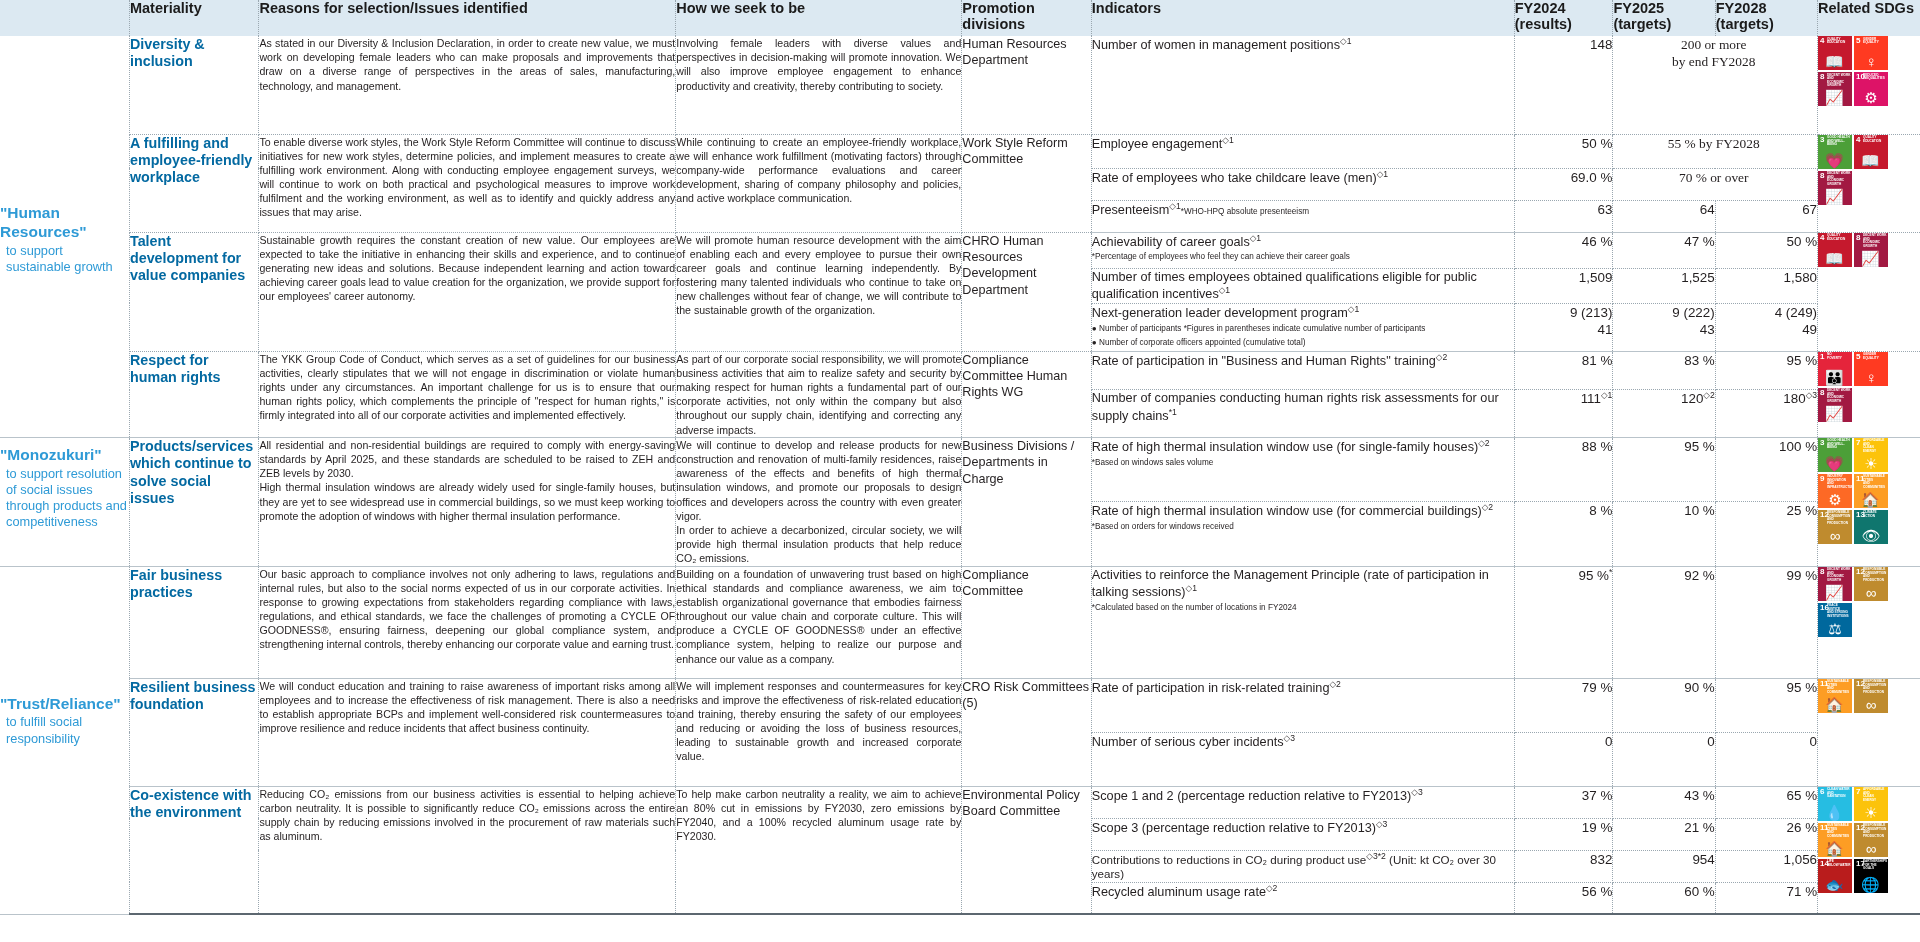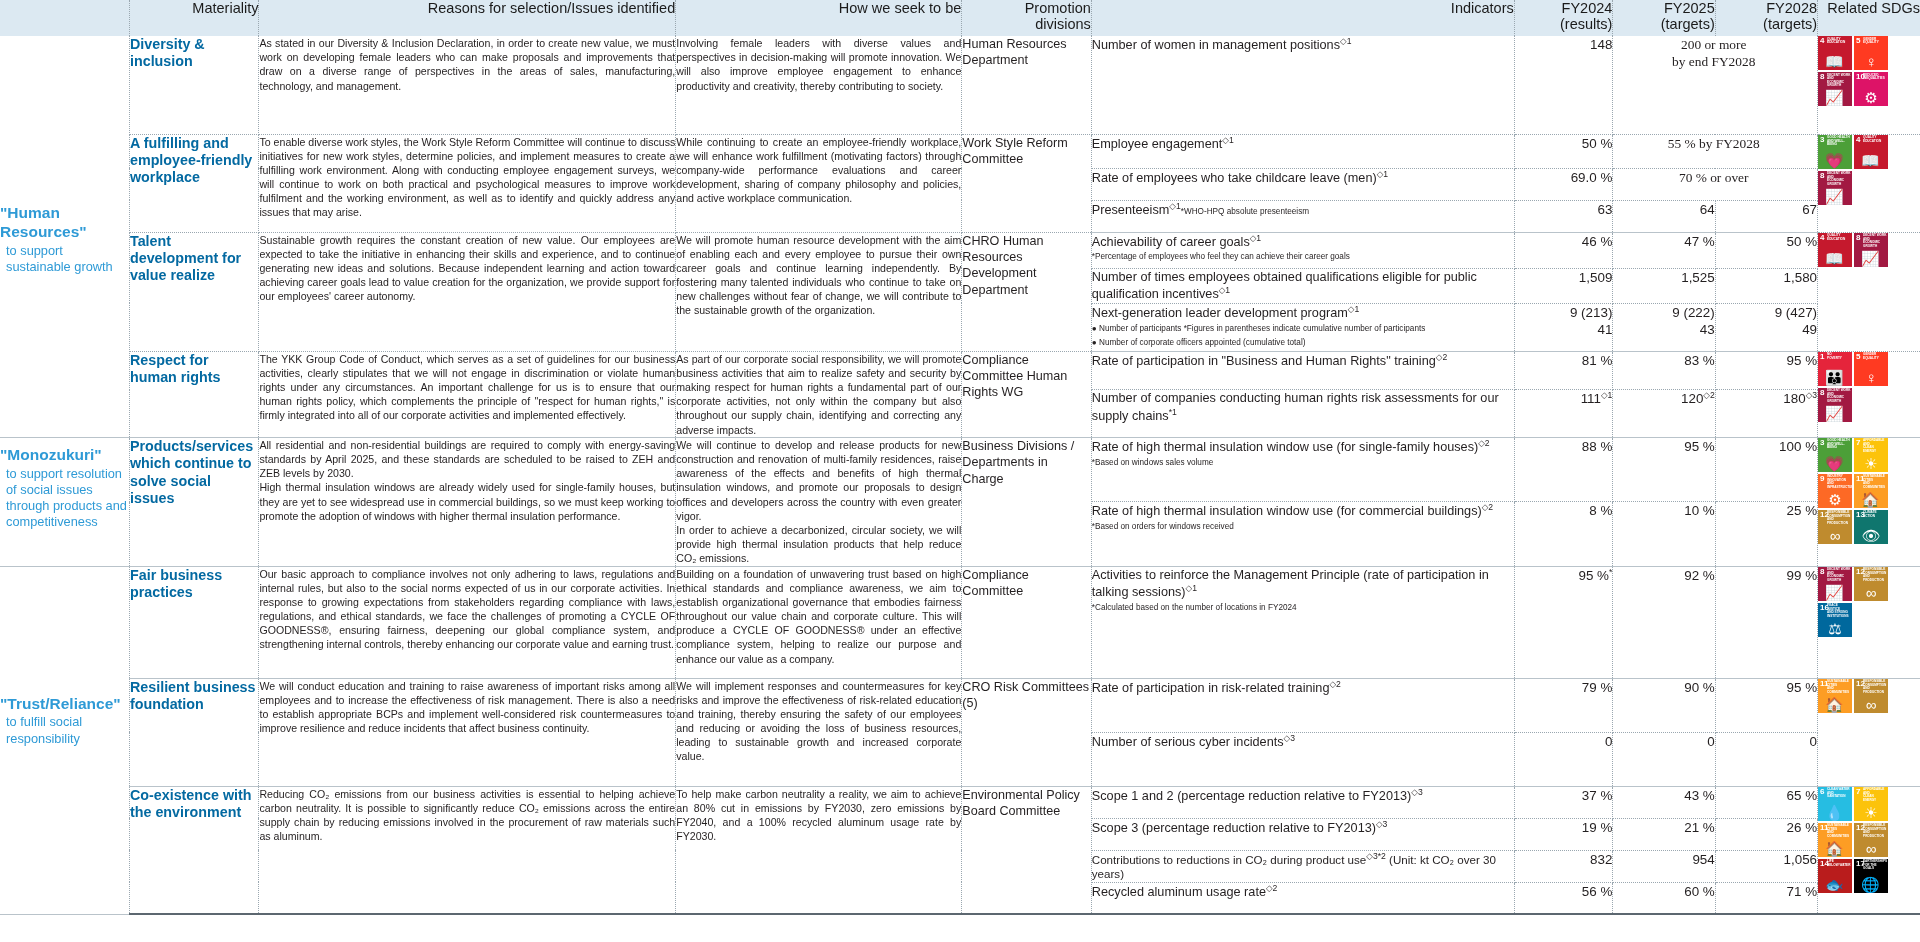--- a/index.html
+++ b/index.html
@@ -23,23 +23,23 @@
   }
   table.matrix td, table.matrix th {
     vertical-align: top;
     padding: 0;
   }
 
   
   thead th {
     background: #dce9f2;
     font-size: 14.5px;
-    font-weight: normal;
+    font-weight: bold;
     color: #1b1b1b;
-    text-align: right;
+    text-align: left;
     vertical-align: middle;
     height: 36px;
     line-height: 1.12;
     border-right: 1px dotted #9aa7b0;
     padding: 3px 2px;
   }
   thead th:last-child { border-right: none; }
   thead th.blank { background: #dce9f2; }
 
   
@@ -325,21 +325,21 @@
     <tr class="grp-bot">
       <td class="ind-cell" style="height:32px">
         <span>Presenteeism</span><sup class="dia">◇1</sup><span class="note inline">*WHO-HPQ absolute presenteeism</span>
       </td>
       <td class="num-cell">63</td>
       <td class="num-cell">64</td>
       <td class="num-cell">67</td>
     </tr>
 
     <tr>
-      <td class="mat-cell" rowspan="3">Talent development for value realize</td>
+      <td class="mat-cell" rowspan="3">Talent development for value companies</td>
       <td class="reason-cell" rowspan="3">Sustainable growth requires the constant creation of new value. Our employees are expected to take the initiative in enhancing their skills and experience, and to continue generating new ideas and solutions. Because independent learning and action toward achieving career goals lead to value creation for the organization, we provide support for our employees' career autonomy.</td>
       <td class="seek-cell" rowspan="3">We will promote human resource development with the aim of enabling each and every employee to pursue their own career goals and continue learning independently. By fostering many talented individuals who continue to take on new challenges without fear of change, we will contribute to the sustainable growth of the organization.</td>
       <td class="promo-cell" rowspan="3">CHRO Human Resources Development Department</td>
       <td class="ind-cell" style="height:36px">
         <span>Achievability of career goals</span><sup class="dia">◇1</sup>
         <span class="note">*Percentage of employees who feel they can achieve their career goals</span>
       </td>
       <td class="num-cell">46 %</td>
       <td class="num-cell">47 %</td>
       <td class="num-cell">50 %</td>
@@ -369,21 +369,21 @@
     <tr class="grp-bot">
       <td class="ind-cell" style="height:48px">
         <span>Next-generation leader development program</span><sup class="dia">◇1</sup>
         <span class="bullet-note">● Number of participants *Figures in parentheses indicate cumulative number of participants</span>
         <span class="bullet-note">● Number of corporate officers appointed (cumulative total)</span>
       </td>
       <td class="num-cell" style="white-space:pre-line;">9 (213)
 41</td>
       <td class="num-cell" style="white-space:pre-line;">9 (222)
 43</td>
-      <td class="num-cell" style="white-space:pre-line;">9 (427)
+      <td class="num-cell" style="white-space:pre-line;">4 (249)
 49</td>
     </tr>
 
     <tr>
       <td class="mat-cell" rowspan="2" style="border-bottom:1px solid #b9c3ca;">Respect for human rights</td>
       <td class="reason-cell" rowspan="2" style="border-bottom:1px solid #b9c3ca;">The YKK Group Code of Conduct, which serves as a set of guidelines for our business activities, clearly stipulates that we will not engage in discrimination or violate human rights under any circumstances. An important challenge for us is to ensure that our human rights policy, which complements the principle of "respect for human rights," is firmly integrated into all of our corporate activities and implemented effectively.</td>
       <td class="seek-cell" rowspan="2" style="border-bottom:1px solid #b9c3ca;">As part of our corporate social responsibility, we will promote business activities that aim to realize safety and security by making respect for human rights a fundamental part of our corporate activities, not only within the company but also throughout our supply chain, identifying and correcting any adverse impacts.</td>
       <td class="promo-cell" rowspan="2" style="border-bottom:1px solid #b9c3ca;">Compliance Committee Human Rights WG</td>
       <td class="ind-cell" style="height:36px">
         <span>Rate of participation in "Business and Human Rights" training</span><sup class="dia">◇2</sup>

